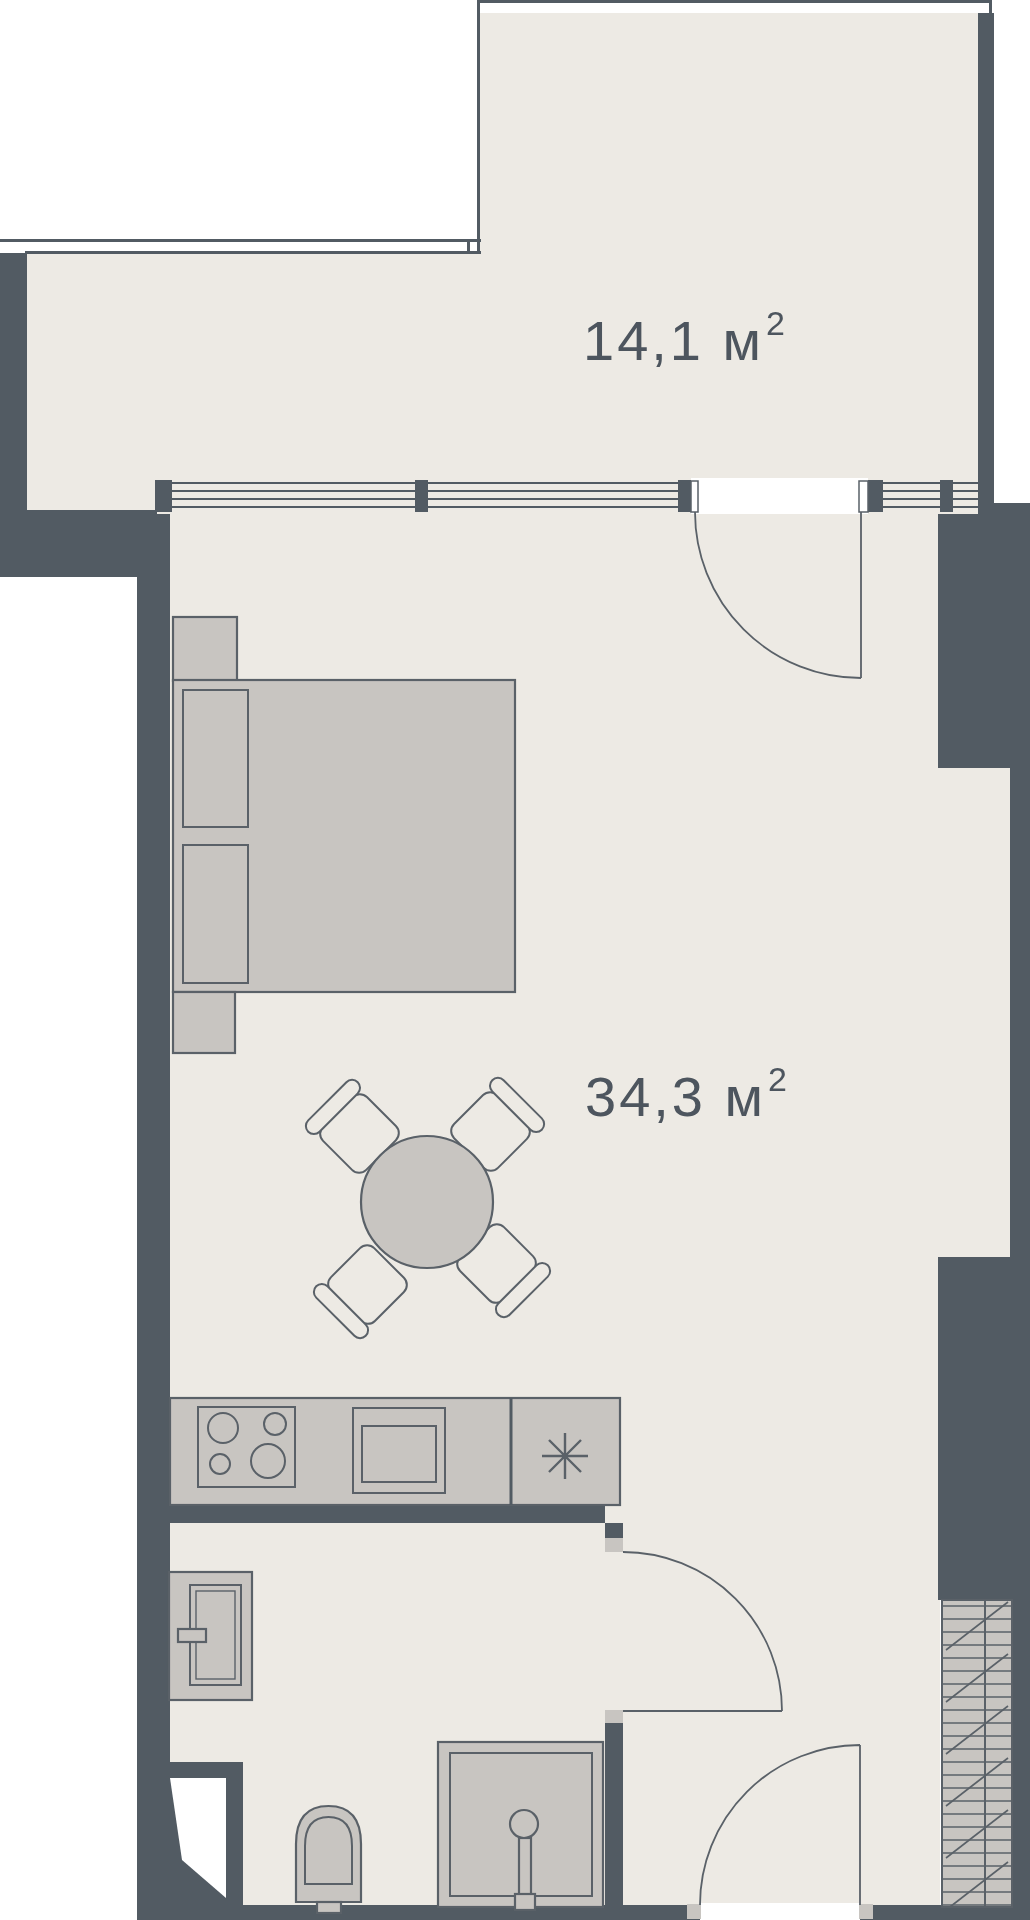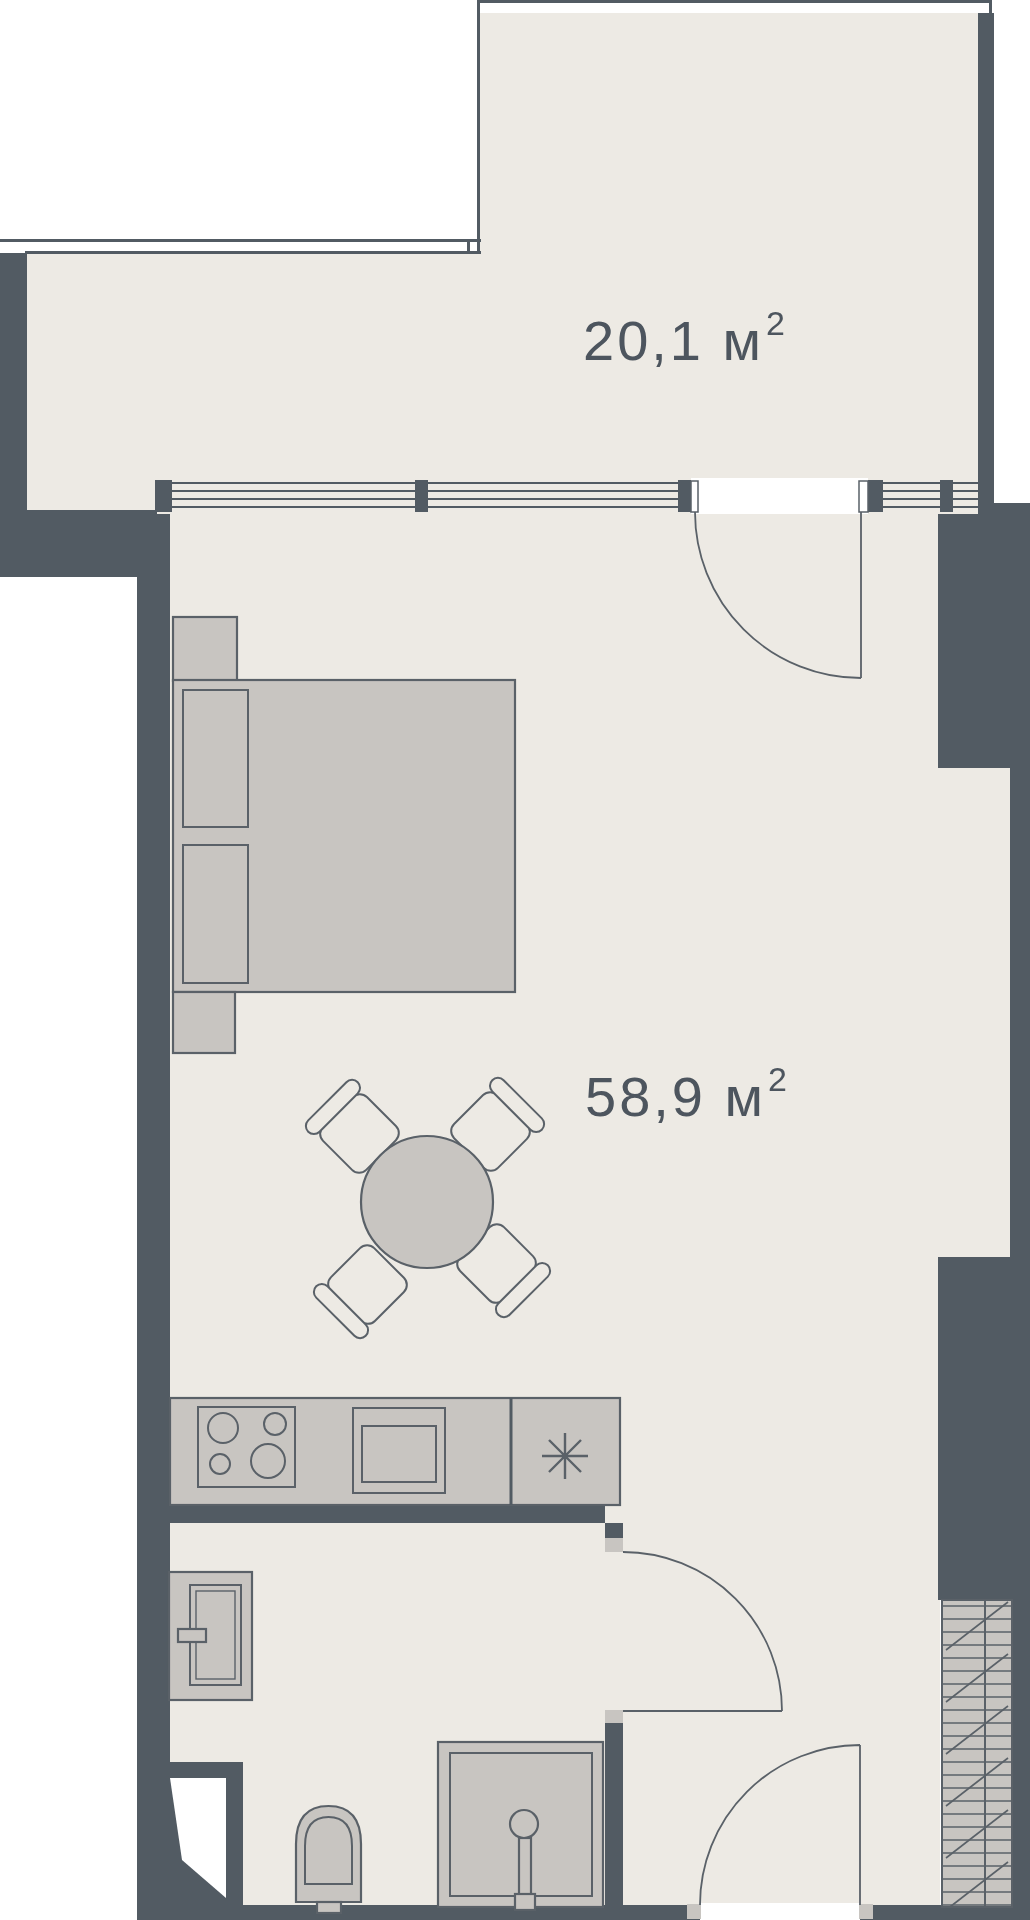--- a/index.html
+++ b/index.html
@@ -148,20 +148,20 @@
     </g>
 
     <g>
       <rect x="942" y="1600" width="70" height="307" fill="url(#hatch)"></rect>
       <path d="M985 1600 V1907" stroke="#5a6168" stroke-width="2" fill="none"></path>
       <rect x="942" y="1600" width="70" height="307" fill="none" stroke="#5a6168" stroke-width="2"></rect>
     </g>
   </svg>
 
   <div class="area-label" style="left:484px;top:312px;width:400px;">
-    <span class="val">20,1 м</span>
+    <span class="val">14,1 м</span>
       <sup>2</sup>
   </div>
   <div class="area-label" style="left:486px;top:1068px;width:400px;">
-    <span class="val">58,9 м</span>
+    <span class="val">34,3 м</span>
       <sup>2</sup>
   </div>
 </div>
 
 </body></html>

